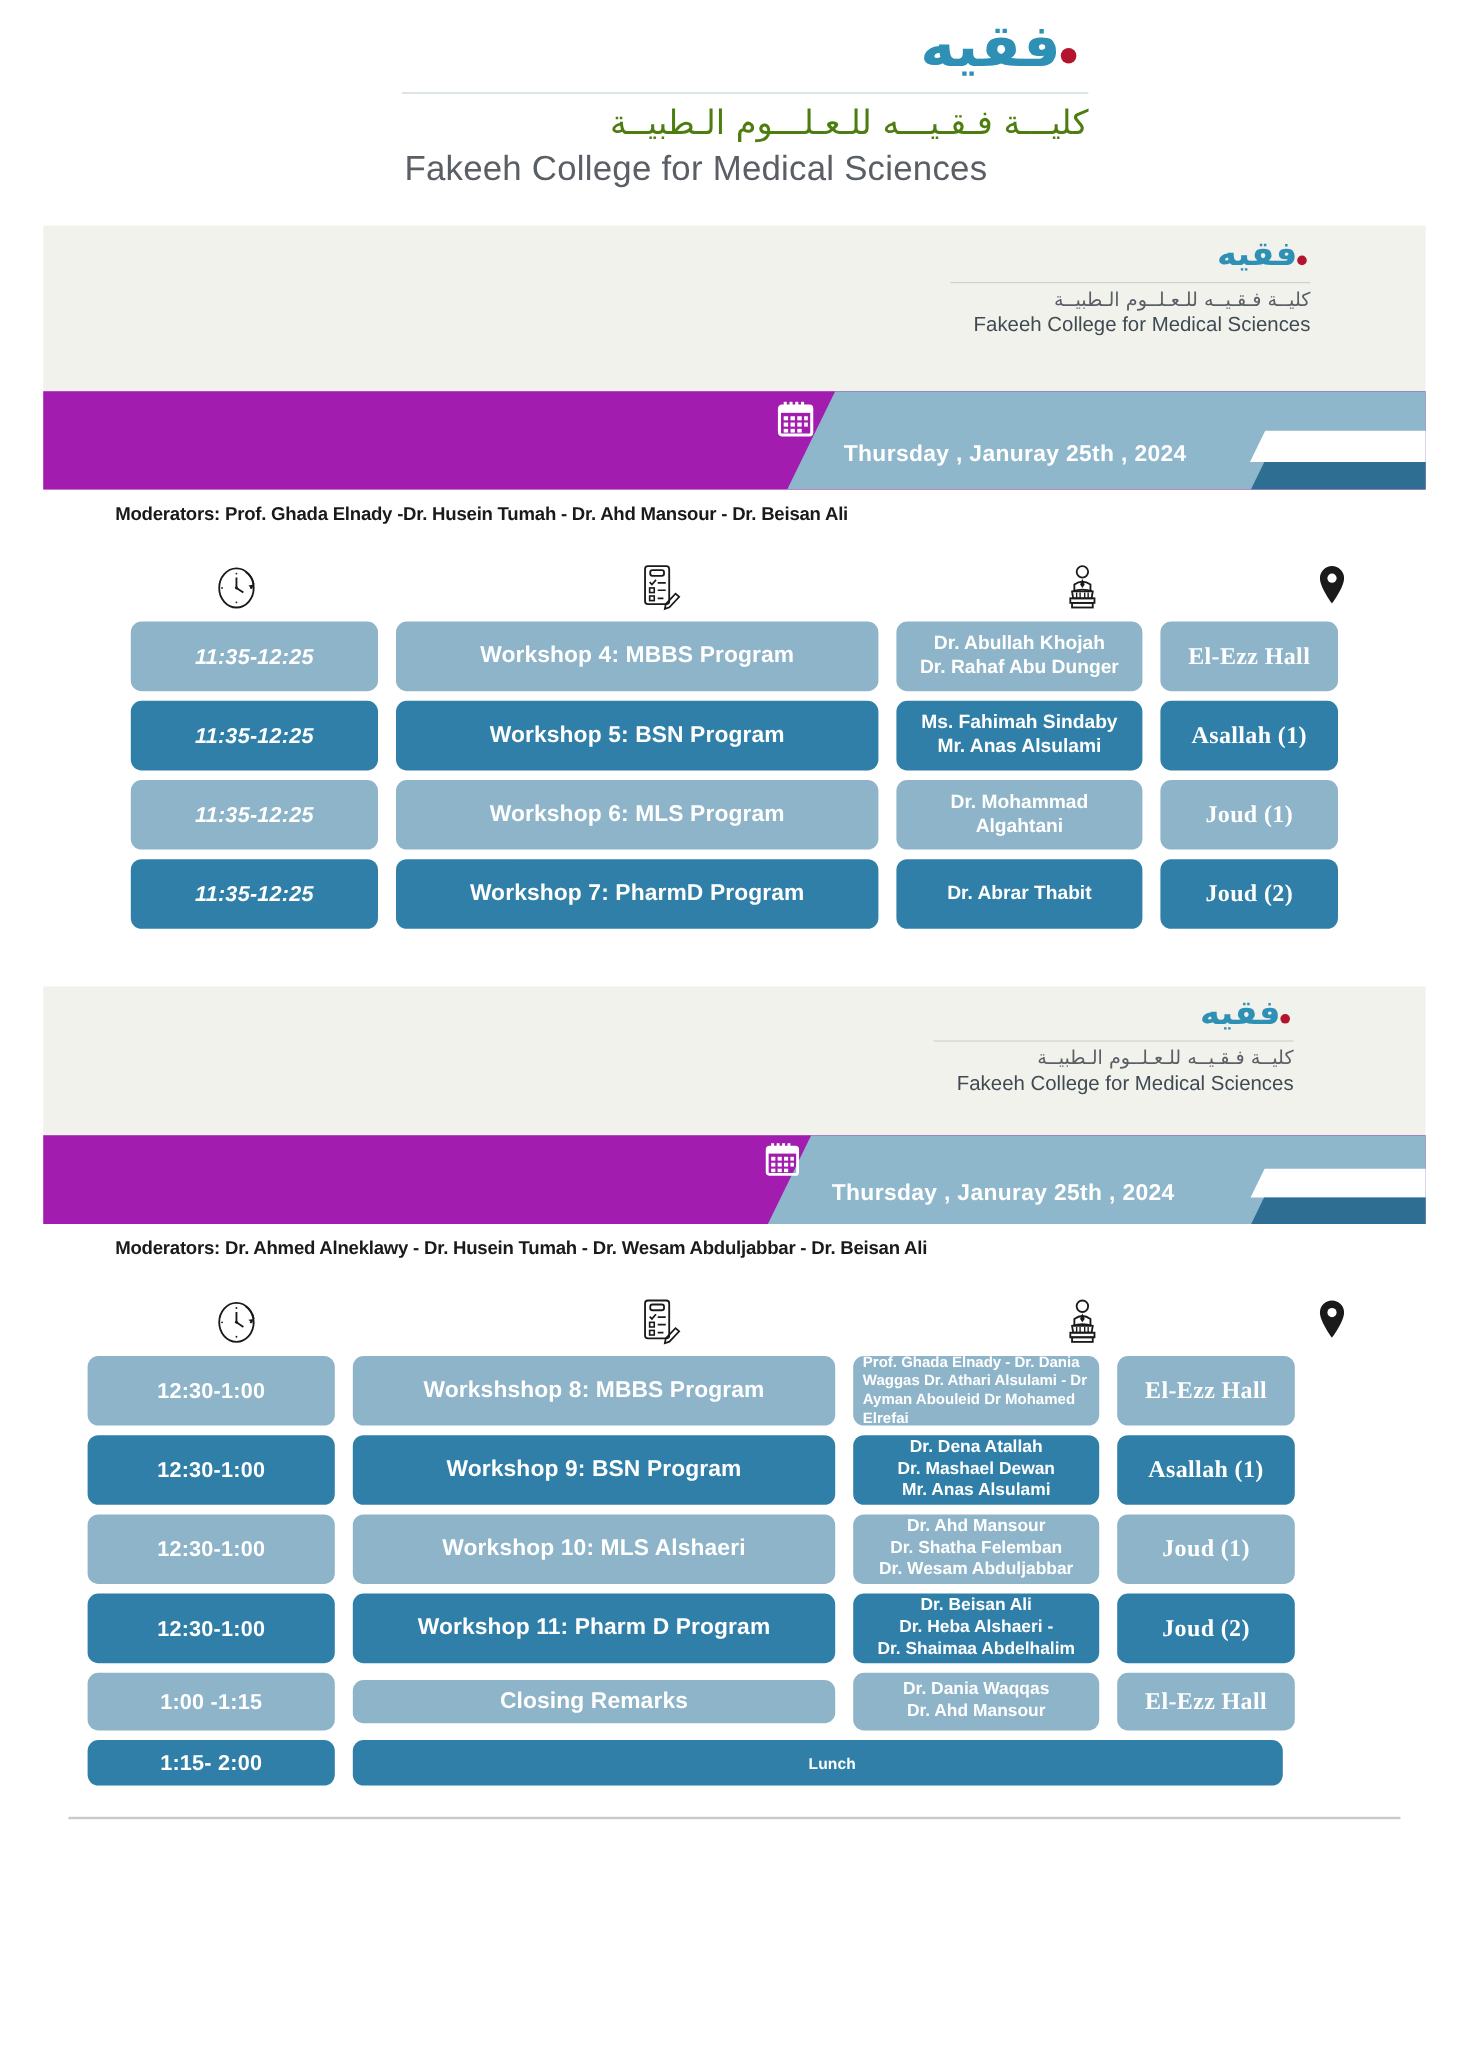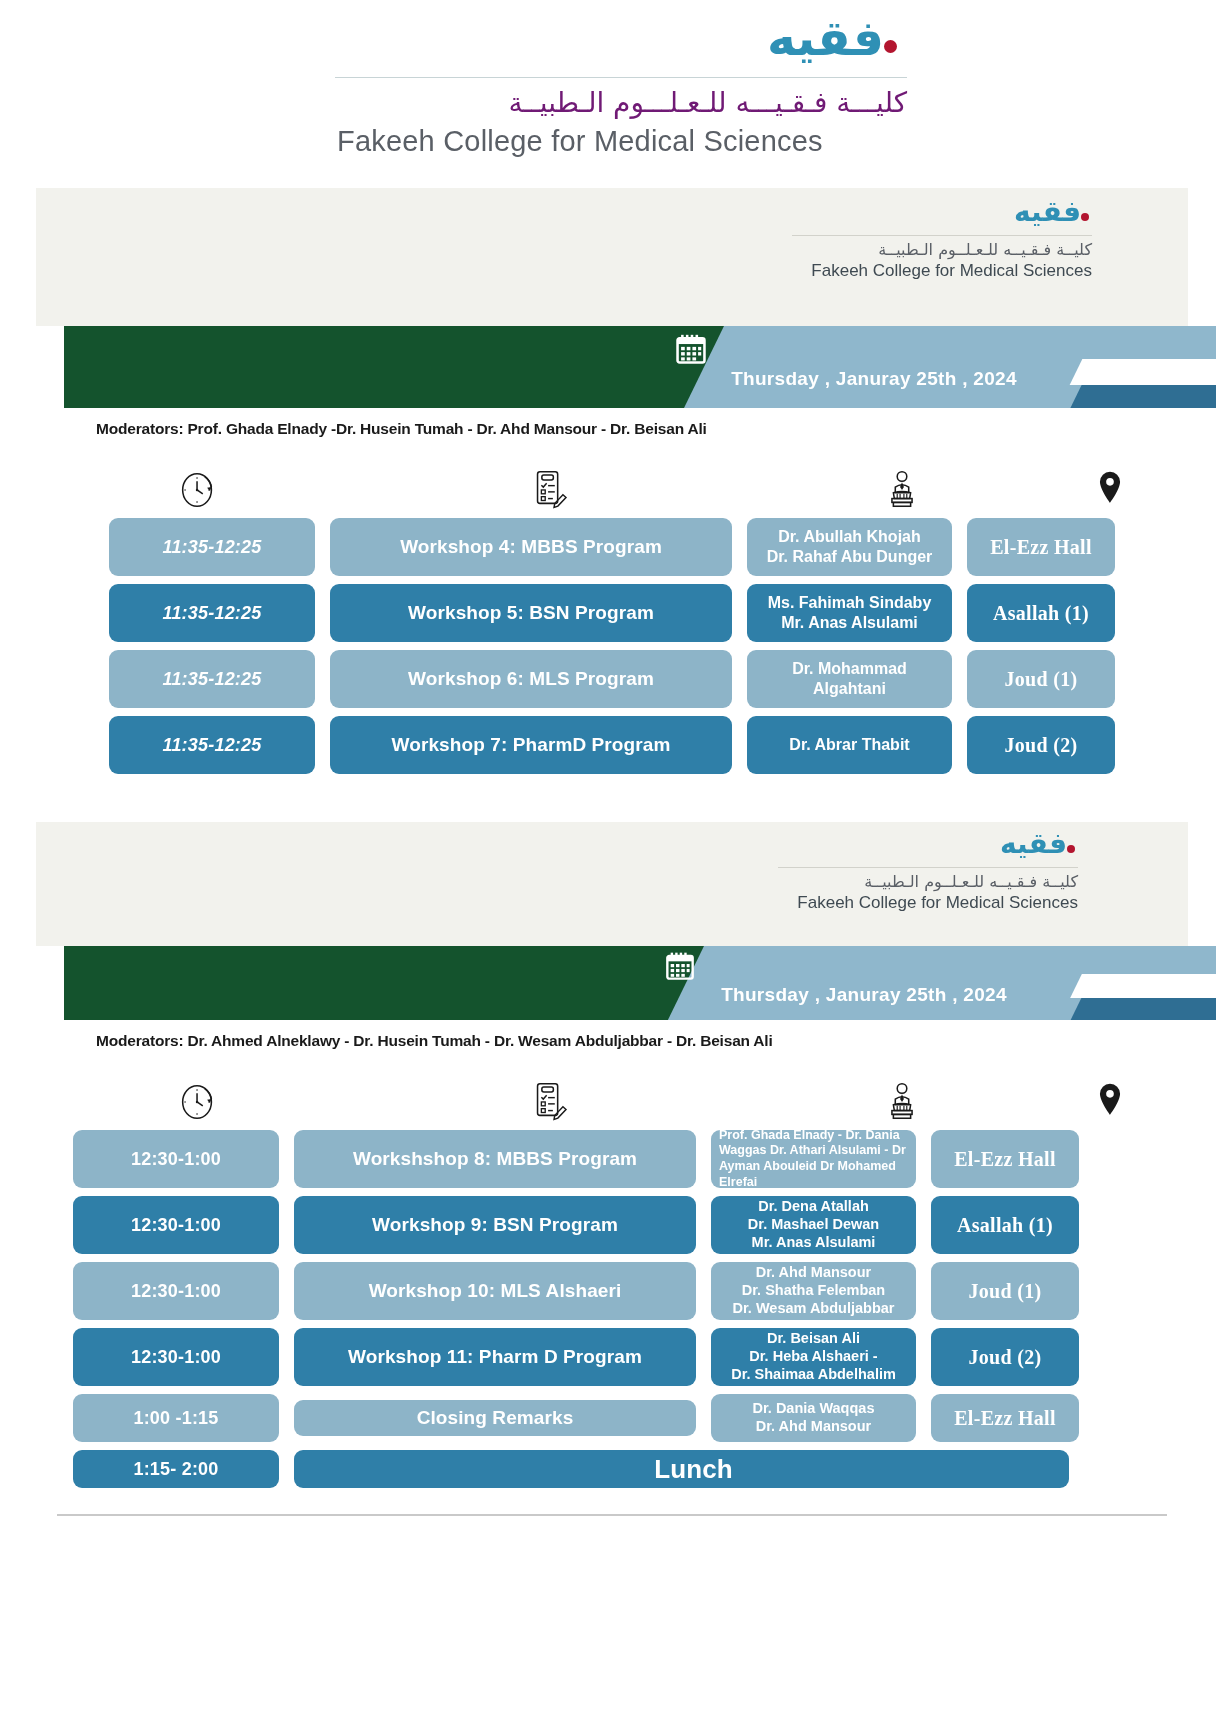--- a/index.html
+++ b/index.html
@@ -55,21 +55,21 @@
   }
   .brand-rule {
     width: 100%;
     height: 1px;
     background: #c8d4d6;
     margin: 14px 0 8px 0;
   }
   .brand-ar {
     font-family: "DejaVu Sans", sans-serif;
     font-size: 28px;
-    color: #701a75;
+    color: #4d7c0f;
     direction: rtl;
     letter-spacing: 1px;
     white-space: nowrap;
     align-self: stretch;
     text-align: right;
   }
   .brand-en {
     font-family: "Liberation Sans", sans-serif;
     font-size: 29px;
     color: #5a5f66;
@@ -138,23 +138,22 @@
     color: #3f4a52;
     margin-top: 2px;
     white-space: nowrap;
   }
 
   
   .card-band {
     position: relative;
     width: 1152px;
     height: 82px;
-    background: #14532d;
+    background: #a21caf;
     overflow: hidden;
-    margin-left: 28px;
   }
   .band-light {
     position: absolute;
     top: 0;
     left: 660px;
     width: 560px;
     height: 82px;
     background: #8fb7cc;
     transform: skewX(-26deg);
     transform-origin: top left;
@@ -259,21 +258,21 @@
   
   .card2 .c2-time  { width: 206px; margin-left: 37px; }
   .card2 .c2-title { width: 402px; margin-left: 15px; }
   .card2 .c2-spk   { width: 205px; margin-left: 15px; }
   .card2 .c2-venue { width: 148px; margin-left: 15px; }
 
   .row-h1 .cell { height: 58px; }
   .row-h2 .cell { height: 58px; }
   .row-lunch .cell { height: 38px; }
   .lunch-title { width: 775px !important; margin-left: 15px; }
-  .lunch-title .cell { font-size: 26px; font-weight: bold; padding-left: 32px; }
+  .lunch-title .cell { font-size: 13px; font-weight: bold; padding-left: 32px; }
 
   .card2-gap { height: 36px; }
   .spacer-top { height: 30px; }
   .bottom-rule {
     width: 1110px;
     height: 2px;
     background: #c9c9c9;
     margin: 14px auto 0 auto;
   }
   svg { display: block; }

